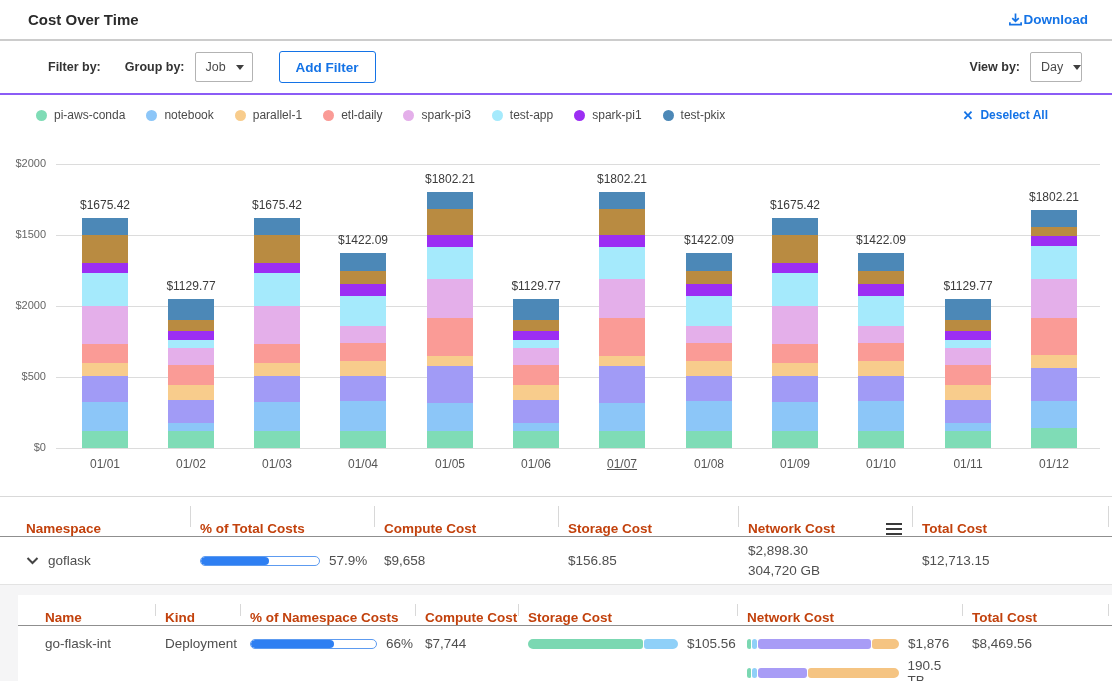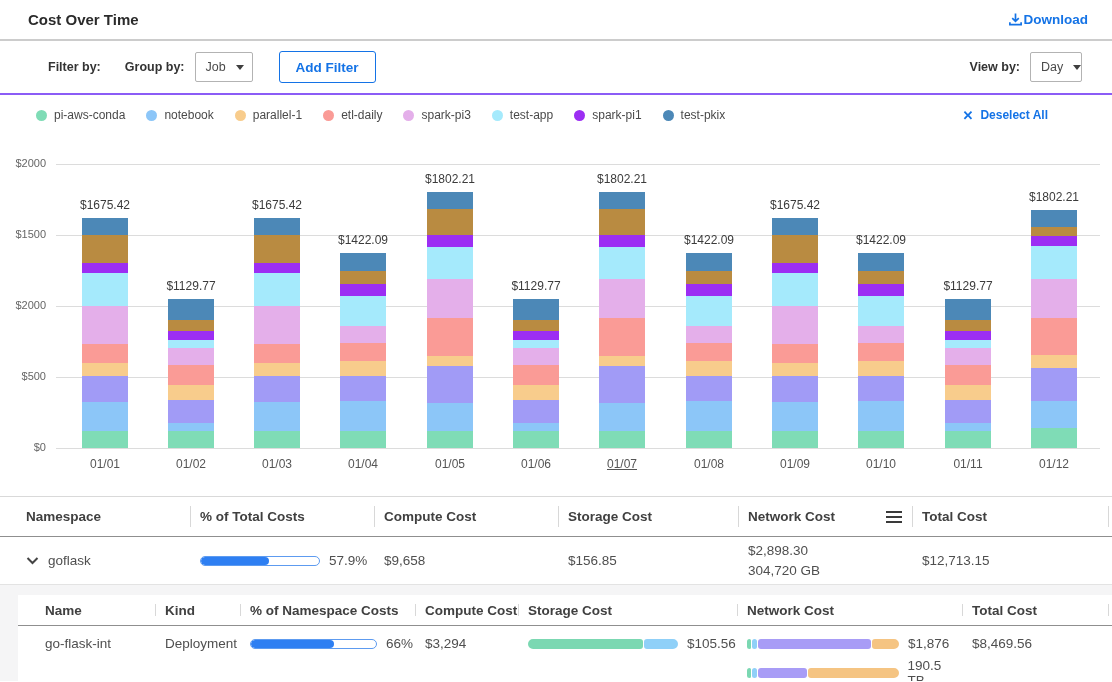--- a/index.html
+++ b/index.html
@@ -41,22 +41,22 @@
   .bar { position:absolute; width:46px; display:flex; flex-direction:column; }
   .seg { width:100%; }
   .vlab { position:absolute; width:90px; text-align:center; font-size:12px; color:#3b3b3b; }
   .xlab { position:absolute; width:70px; text-align:center; font-size:12px; color:#555; }
 
   
   .main-table { margin-top:16px; border-top:1px solid #d9d9d9; }
   .tr { display:grid; }
   .main-table .tr { grid-template-columns:190px 184px 184px 180px 174px 200px; }
   .thead .tr { height:40px; border-bottom:1px solid #8f8f8f; }
-  .th { position:relative; display:flex; align-items:center; font-size:13.5px;
-    font-weight:700; color:#404040; padding-left:10px; }
+  .th { position:relative; display:flex; align-items:flex-end; font-size:13.5px;
+    font-weight:700; color:#c2410c; padding-left:10px; }
   .th:first-child { padding-left:26px; }
   .th:not(:first-child)::before, .th:last-child::after { content:''; position:absolute;
     top:9px; bottom:9px; width:1px; background:#d8d8d8; }
   .th:not(:first-child)::before { left:0; }
   .th:last-child::after { right:3px; }
   .td { display:flex; align-items:center; font-size:13.5px; color:#4f4f4f; padding-left:10px; }
   .main-table .row { height:47px; }
   .td.first { padding-left:26px; gap:9px; }
   .two-line { flex-direction:column; align-items:flex-start; justify-content:center;
     line-height:20px; }
@@ -419,21 +419,21 @@
     <div class="sub-body">
         <div class="tr row">
           <div class="td" style="padding-left: 27px;">go-flask-int</div>
           <div class="td">Deployment</div>
           <div class="td">
             <div class="pill" style="width: 127px;">
               <div class="pill-fill" style="width: 66%;"></div>
             </div>
             <span class="pct-text">66%</span>
           </div>
-          <div class="td">$3,294</div>
+          <div class="td">$7,744</div>
           <div class="td">
             <div class="minibar" style="width: 150px;">
               <span style="width: 77%; background: rgb(123, 216, 178);"></span>
               <span style="width: 23%; background: rgb(143, 208, 248);"></span>
             </div>
             <span class="pct-text">$105.56</span>
           </div>
           <div class="td netcell" style="align-items: flex-start;">
             <div class="netline">
               <div class="minibar" style="width: 152px;">

